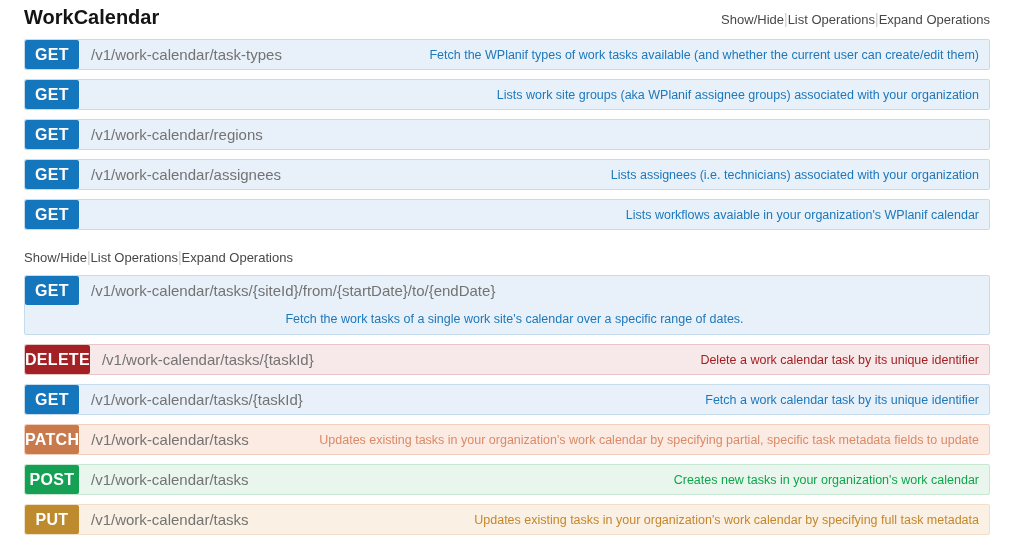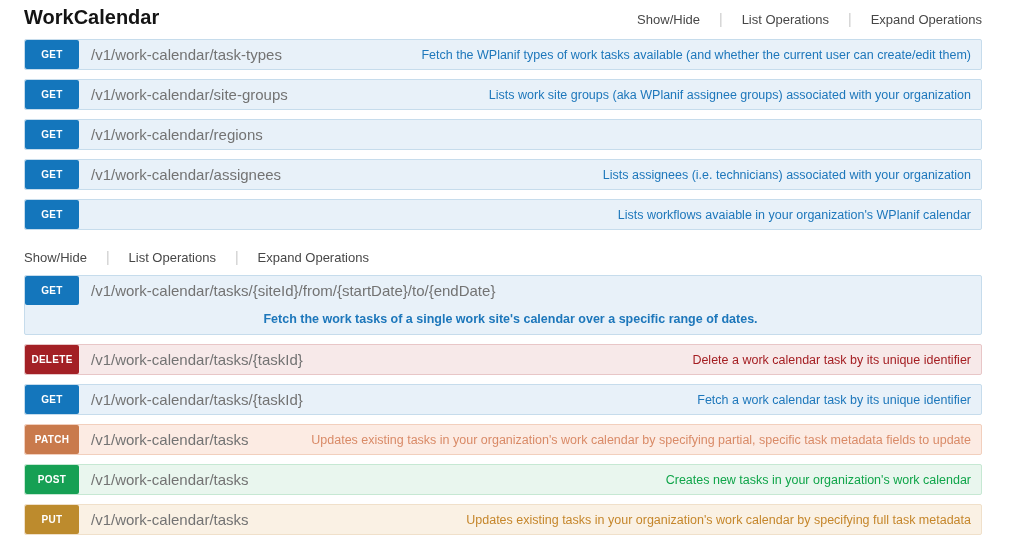--- a/index.html
+++ b/index.html
@@ -5,40 +5,40 @@
   * { box-sizing: border-box; }
   html, body { margin: 0; padding: 0; }
   body {
     width: 1010px;
     height: 546px;
     background: #ffffff;
     font-family: "Liberation Sans", sans-serif;
     overflow: hidden;
   }
   .container {
-    padding: 6px 28px 0 24px;
+    padding: 6px 20px 0 24px;
   }
   .section { margin-bottom: 2px; }
   .section + .section { margin-top: 19px; }
   .section-header {
     display: flex;
     align-items: baseline;
     justify-content: space-between;
   }
   .section-title {
     font-size: 20px;
     font-weight: bold;
     color: #141414;
     margin: 0;
     cursor: pointer;
   }
   .section-links {
     display: flex;
     align-items: baseline;
-    gap: 19px;
+    gap: 0;
     font-size: 13px;
     color: #474747;
   }
   .section-links .link { cursor: pointer; }
   .section-links .sep {
     color: #cccccc;
     font-size: 14px;
   }
   .ops { margin-top: 10px; }
   .op-row {
@@ -52,21 +52,21 @@
     margin-bottom: 9px;
     cursor: pointer;
   }
   .badge {
     flex: 0 0 54px;
     height: 29px;
     line-height: 29px;
     text-align: center;
     background: var(--badge);
     color: #ffffff;
-    font-size: 10px;
+    font-size: 16px;
     font-weight: bold;
     letter-spacing: 0.3px;
     border-radius: 2px;
   }
   .path {
     margin-left: 12px;
     font-size: 15px;
     color: #737373;
     white-space: nowrap;
   }
@@ -74,21 +74,20 @@
     margin-left: auto;
     padding: 0 10px 0 16px;
     font-size: 12.5px;
     color: var(--desc);
     text-align: center;
   }
   .op-row.two-line .desc {
     flex-basis: 100%;
     margin-left: 9px;
     padding: 7px 10px 8px 16px;
-    font-weight: bold;
   }
 </style>
 </head>
 <body>
 
 <div class="container">
   <div id="sections">
   <div class="section">
     <div class="section-header">
       <h2 class="section-title">WorkCalendar</h2>
@@ -102,21 +101,20 @@
     </div>
     <div class="ops">
   <div class="op-row" style="--badge: #1476bc; --bg: #e8f1f9; --border: #c6dcec; --desc: #1d77bb;">
     <span class="badge">GET</span>
     <span class="path">/v1/work-calendar/task-types</span>
     <span class="desc">Fetch the WPlanif types of work tasks available (and whether the current user can create/edit them)</span>
   </div>
 
   <div class="op-row" style="--badge: #1476bc; --bg: #e8f1f9; --border: #c6dcec; --desc: #1d77bb;">
     <span class="badge">GET</span>
-    <span class="path">/v1/work-calendar/site-groups</span>
     <span class="desc">Lists work site groups (aka WPlanif assignee groups) associated with your organization</span>
   </div>
 
   <div class="op-row" style="--badge: #1476bc; --bg: #e8f1f9; --border: #c6dcec; --desc: #1d77bb;">
     <span class="badge">GET</span>
     <span class="path">/v1/work-calendar/regions</span>
   </div>
 
   <div class="op-row" style="--badge: #1476bc; --bg: #e8f1f9; --border: #c6dcec; --desc: #1d77bb;">
     <span class="badge">GET</span>

